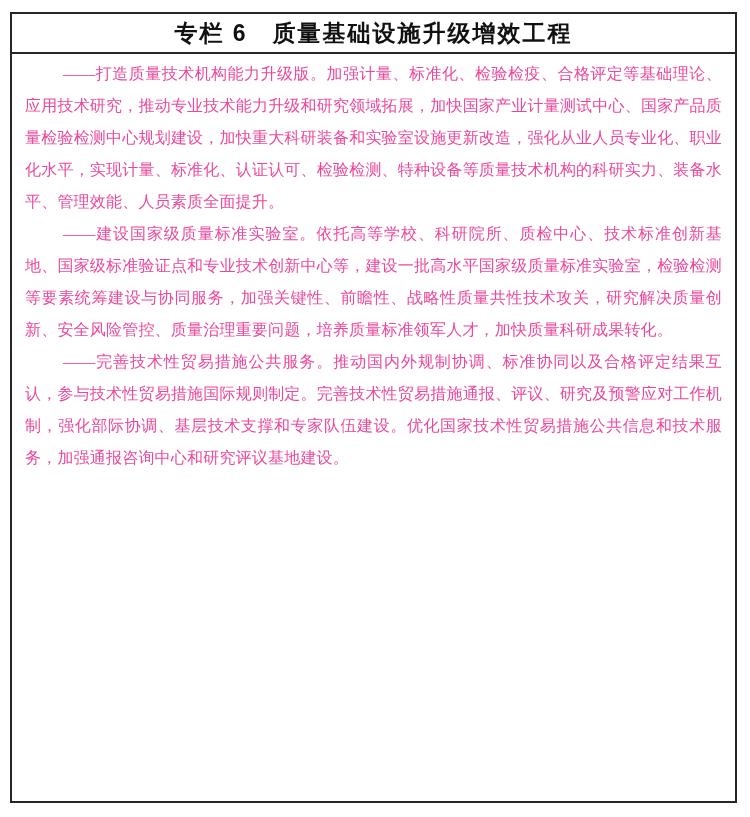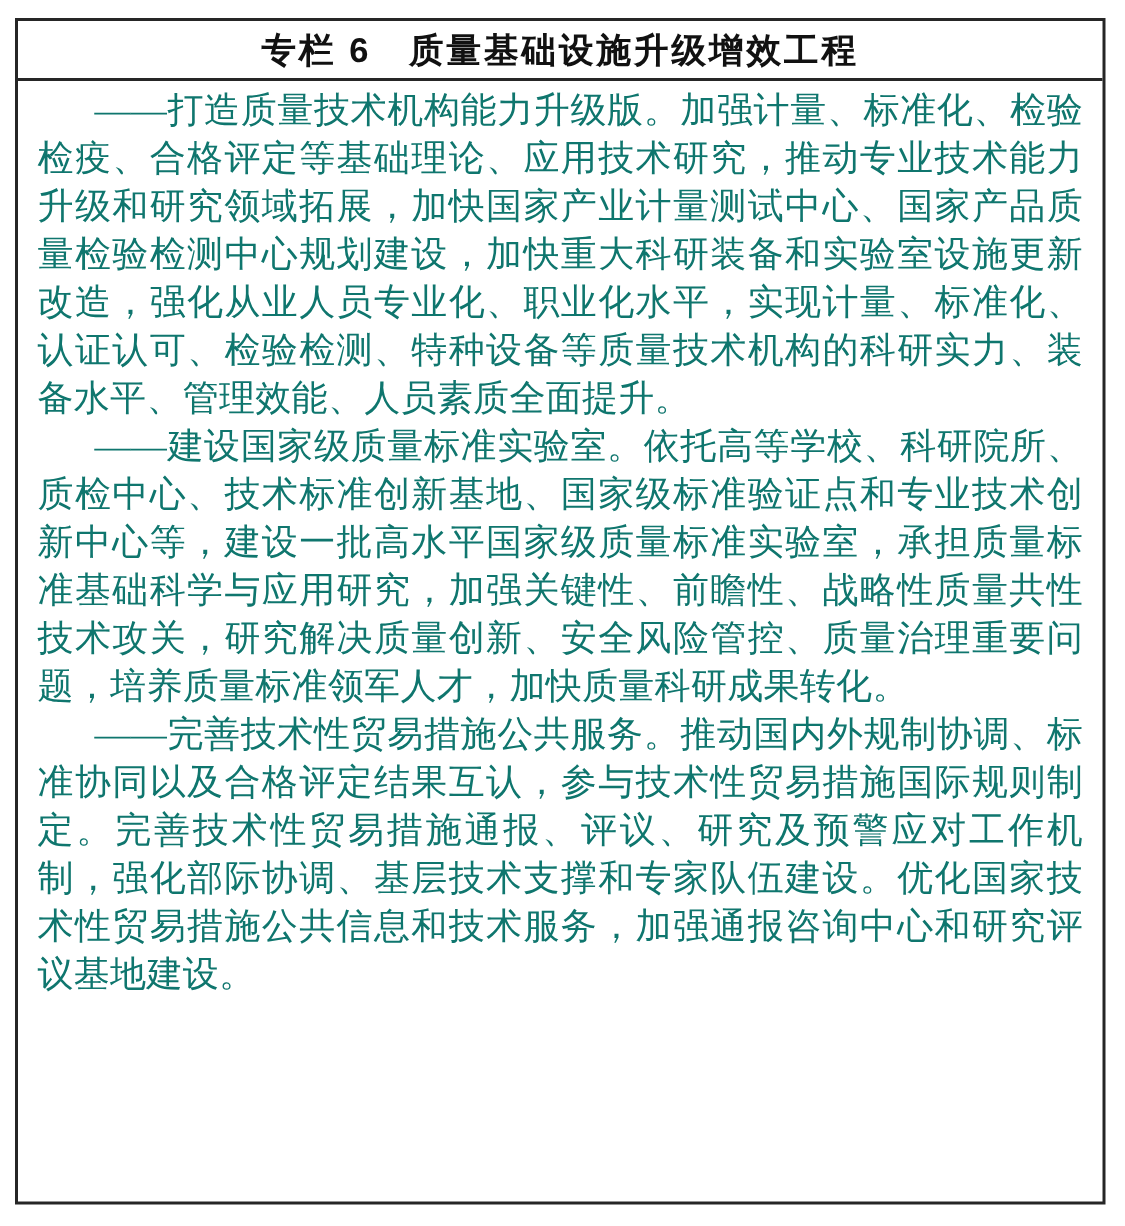--- a/index.html
+++ b/index.html
@@ -36,35 +36,35 @@
     font-size: 23px;
     letter-spacing: 2px;
     color: #111111;
     white-space: nowrap;
   }
   .box-body {
     padding: 4px 13px 0 13px;
   }
   .para {
     margin: 0;
-    font-size: 24px;
+    font-size: 16px;
     line-height: 32px;
     text-align: justify;
     text-justify: inter-character;
     text-indent: 38px;
     letter-spacing: 0.2px;
-    color: #0f766e;
+    color: #ec4899;
     word-break: break-all;
   }
 </style>
 </head>
 <body>
 
 <div class="page">
   <div class="column-box">
     <div class="box-title">专栏 6　质量基础设施升级增效工程</div>
     <div class="box-body">
       <p class="para">——打造质量技术机构能力升级版。加强计量、标准化、检验检疫、合格评定等基础理论、应用技术研究，推动专业技术能力升级和研究领域拓展，加快国家产业计量测试中心、国家产品质量检验检测中心规划建设，加快重大科研装备和实验室设施更新改造，强化从业人员专业化、职业化水平，实现计量、标准化、认证认可、检验检测、特种设备等质量技术机构的科研实力、装备水平、管理效能、人员素质全面提升。</p>
-      <p class="para">——建设国家级质量标准实验室。依托高等学校、科研院所、质检中心、技术标准创新基地、国家级标准验证点和专业技术创新中心等，建设一批高水平国家级质量标准实验室，承担质量标准基础科学与应用研究，加强关键性、前瞻性、战略性质量共性技术攻关，研究解决质量创新、安全风险管控、质量治理重要问题，培养质量标准领军人才，加快质量科研成果转化。</p>
+      <p class="para">——建设国家级质量标准实验室。依托高等学校、科研院所、质检中心、技术标准创新基地、国家级标准验证点和专业技术创新中心等，建设一批高水平国家级质量标准实验室，检验检测等要素统筹建设与协同服务，加强关键性、前瞻性、战略性质量共性技术攻关，研究解决质量创新、安全风险管控、质量治理重要问题，培养质量标准领军人才，加快质量科研成果转化。</p>
       <p class="para">——完善技术性贸易措施公共服务。推动国内外规制协调、标准协同以及合格评定结果互认，参与技术性贸易措施国际规则制定。完善技术性贸易措施通报、评议、研究及预警应对工作机制，强化部际协调、基层技术支撑和专家队伍建设。优化国家技术性贸易措施公共信息和技术服务，加强通报咨询中心和研究评议基地建设。</p>
     </div>
   </div>
 </div>
 
 </body></html>

